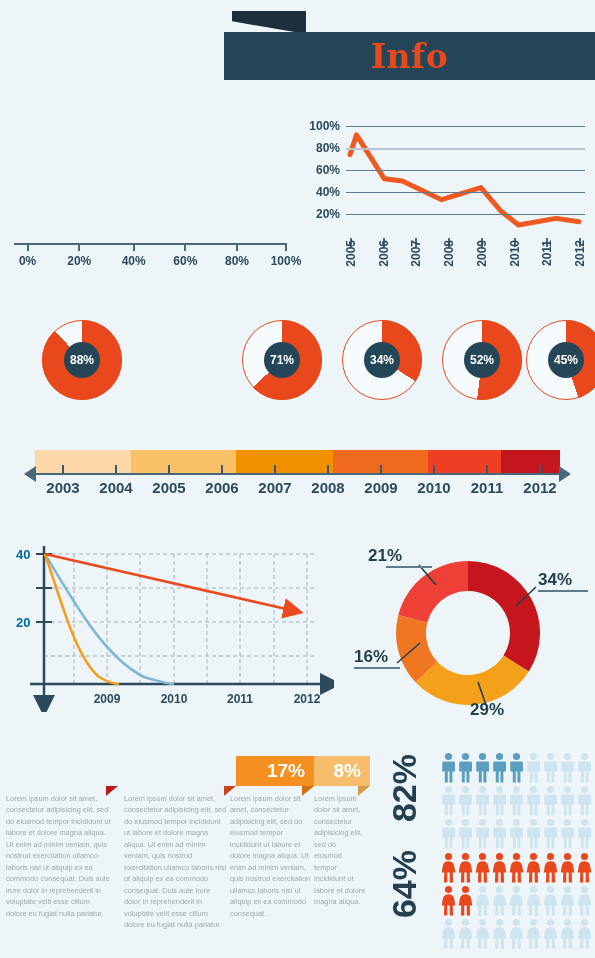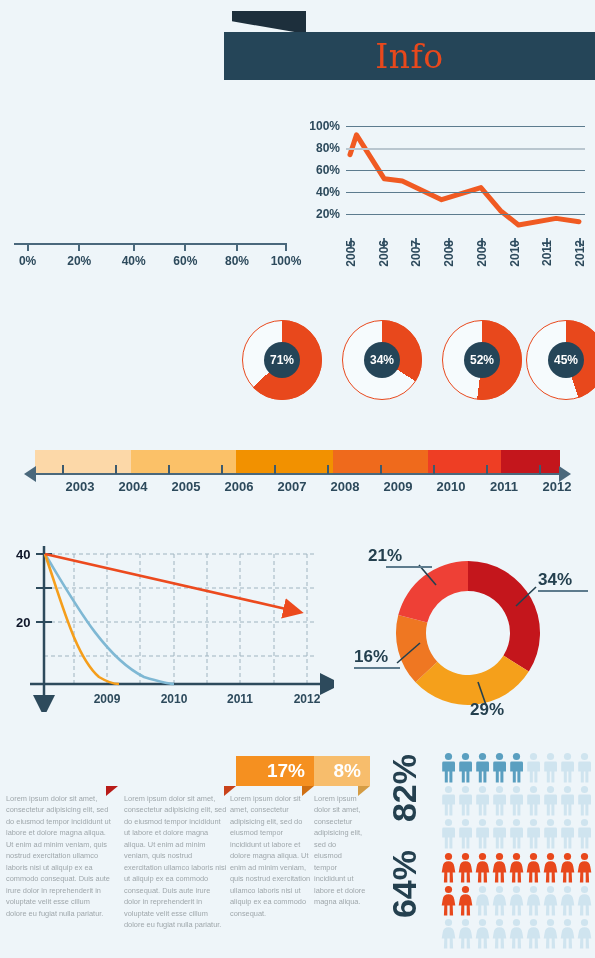--- a/index.html
+++ b/index.html
@@ -10,21 +10,21 @@
     position:relative;
     overflow:hidden;
   }
   .page{position:absolute;left:0;top:0;width:595px;height:958px;}
   .hdr-fold{position:absolute;left:232px;top:11px;width:74px;height:23px;
      background:#1d2f3c;clip-path:polygon(0 0,100% 0,100% 100%,0 45%);}
   .hdr-bar{position:absolute;left:224px;top:32px;width:371px;height:48px;background:#254558;}
   .hdr-title{position:absolute;left:0;top:0;width:100%;height:100%;
      display:flex;align-items:center;justify-content:center;
      font-family:"DejaVu Serif", serif;font-size:33px;letter-spacing:.5px;color:#ffffff;}
-  .hdr-title .accent{color:#e8481c;font-weight:normal;}
+  .hdr-title .accent{color:#e8481c;font-weight:bold;}
   .hdr-title .rest{color:#f4f8fa;}
 
   
   .barchart{position:absolute;left:14px;top:56px;width:272px;height:186px;}
   .bars{position:absolute;left:0;bottom:0;width:100%;height:100%;
     display:flex;align-items:flex-end;gap:0px;}
   .bargroup{display:flex;align-items:flex-end;flex:1;gap:0px;}
   .bar{flex:1;}
   .bar.o{background:#e8481c;}
   .bar.b{background:#6fb4d2;}
@@ -60,26 +60,26 @@
 
   
   .timeline{position:absolute;left:35px;top:450px;width:525px;height:24px;}
   .tl-seg{position:absolute;top:0;height:24px;}
   .tl-axis{position:absolute;left:32px;top:473px;width:531px;height:2px;background:#4a687c;}
   .tl-arrow-l{position:absolute;left:24px;top:466px;width:0;height:0;
      border-top:8px solid transparent;border-bottom:8px solid transparent;border-right:12px solid #4a687c;}
   .tl-arrow-r{position:absolute;left:559px;top:466px;width:0;height:0;
      border-top:8px solid transparent;border-bottom:8px solid transparent;border-left:12px solid #4a687c;}
   .tl-tick{position:absolute;top:465px;width:2px;height:9px;background:#3c5a6e;}
-  .tl-year{position:absolute;top:479px;font-size:13px;font-weight:bold;color:#2d4a5c;
-     transform:translateX(-50%);margin-left:17px;}
+  .tl-year{position:absolute;top:479px;font-size:15px;font-weight:bold;color:#2d4a5c;
+     transform:translateX(-50%);}
 
   
   .decay{position:absolute;left:14px;top:532px;width:320px;height:180px;}
-  .dc-ylab{position:absolute;font-size:13px;font-weight:bold;color:#0f172a;transform:translateY(-50%);}
+  .dc-ylab{position:absolute;font-size:13px;font-weight:bold;color:#0369a1;transform:translateY(-50%);}
   .dc-xlab{position:absolute;font-size:12px;font-weight:bold;color:#2d4a5c;transform:translateX(-50%);}
 
   
   .donut{position:absolute;left:340px;top:530px;width:255px;height:200px;}
   .dn-lab{position:absolute;font-size:17px;font-weight:bold;color:#24404f;}
   .dn-underline{position:absolute;height:2px;background:#5d7b8d;}
 
   
   .banners{position:absolute;left:0px;top:756px;width:370px;height:30px;}
   .bn{position:absolute;top:0;height:30px;display:flex;align-items:center;justify-content:flex-end;
@@ -225,20 +225,24 @@
       <span style="left: 76.7143px; top: 0px;">2006</span>
       <span style="left: 109.429px; top: 0px;">2007</span>
       <span style="left: 142.143px; top: 0px;">2008</span>
       <span style="left: 174.857px; top: 0px;">2009</span>
       <span style="left: 207.571px; top: 0px;">2010</span>
       <span style="left: 240.286px; top: 0px;">2011</span>
       <span style="left: 273px; top: 0px;">2012</span>
     </div>
 
   <div class="pierow" id="pierow">
+      <div class="pie" style="left: 28px; background: conic-gradient(rgb(232, 72, 28) 0deg, rgb(232, 72, 28) 316.8deg, rgb(246, 251, 253) 316.8deg, rgb(246, 251, 253) 360deg);">
+        <div class="ring"></div>
+        <div class="hub">88%</div>
+      </div>
       <div class="pie" style="left: 228px; background: conic-gradient(rgb(232, 72, 28) 0deg, rgb(232, 72, 28) 226.8deg, rgb(246, 251, 253) 226.8deg, rgb(246, 251, 253) 360deg);">
         <div class="ring"></div>
         <div class="hub">71%</div>
       </div>
       <div class="pie" style="left: 328px; background: conic-gradient(rgb(232, 72, 28) 0deg, rgb(232, 72, 28) 122.4deg, rgb(246, 251, 253) 122.4deg, rgb(246, 251, 253) 360deg);">
         <div class="ring"></div>
         <div class="hub">34%</div>
       </div>
       <div class="pie" style="left: 428px; background: conic-gradient(rgb(232, 72, 28) 0deg, rgb(232, 72, 28) 187.2deg, rgb(246, 251, 253) 187.2deg, rgb(246, 251, 253) 360deg);">
         <div class="ring"></div>

